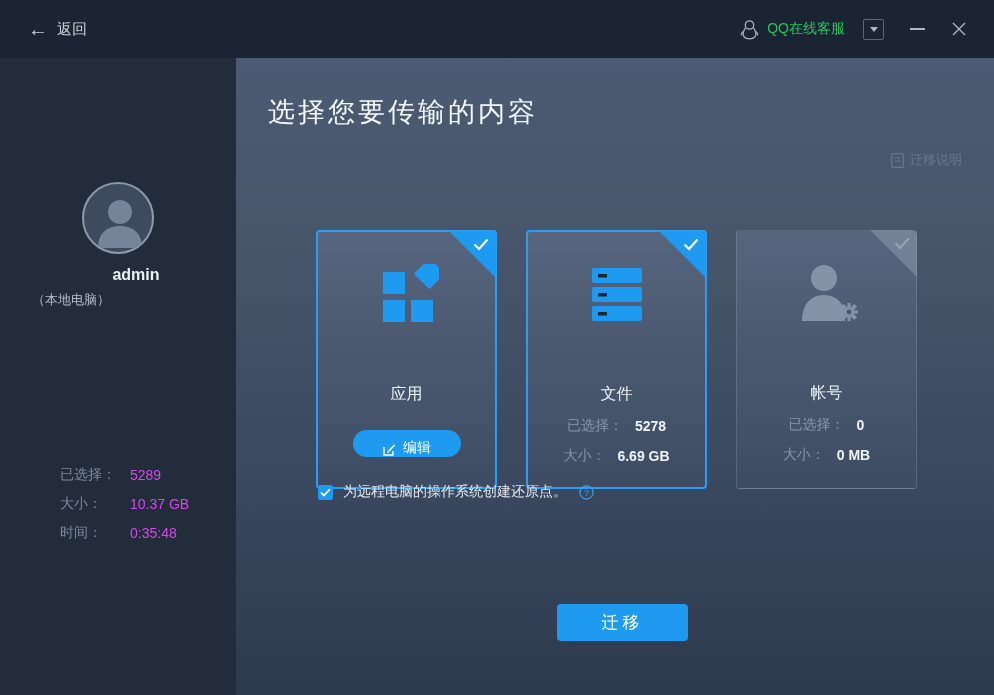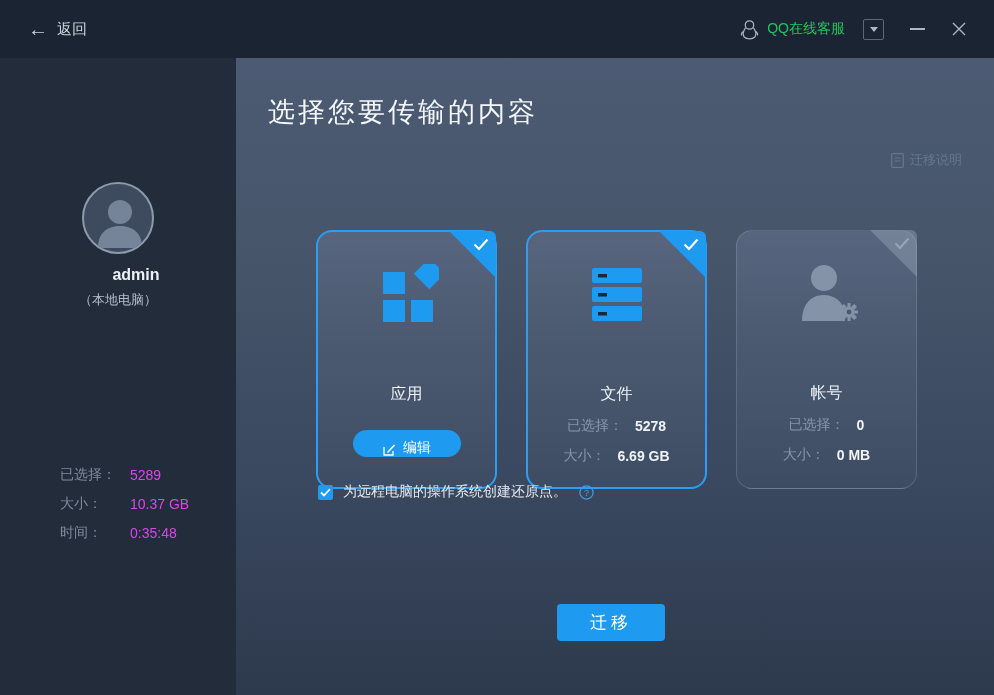--- a/index.html
+++ b/index.html
@@ -20,37 +20,37 @@
   .tb-min { margin-left:26px; width:16px; height:58px; display:flex; align-items:center; cursor:pointer; }
   .tb-min i { display:block; width:15px; height:2px; background:#aeb8c4; }
   .tb-close { margin-left:26px; width:18px; height:58px; display:flex; align-items:center; cursor:pointer; }
 
   
   .sidebar { position:absolute; top:58px; left:0; width:236px; bottom:0; background:#222c3a; }
   .avatar { position:absolute; left:82px; top:124px; width:72px; height:72px; border-radius:50%;
             border:2px solid #8d9aab; background:#3e4a5d; overflow:hidden; }
   .avatar svg { position:absolute; left:8px; top:12px; }
   .username { position:absolute; top:208px; width:100%; text-align:center; font-size:16px; font-weight:bold; color:#edf1f6;padding-left:36px; }
-  .machine { position:absolute; top:233px; width:100%; text-align:center; font-size:13px; color:#b4bfcc; }
+  .machine { position:absolute; top:233px; width:100%; text-align:left; font-size:13px; color:#b4bfcc;padding-left:32px; }
   .side-stats { position:absolute; left:60px; top:402px; font-size:14px; }
   .side-stat { display:flex; height:29px; align-items:center; }
   .side-stat .lbl { color:#7e8b9e; width:70px; }
   .side-stat .val { color:#d946ef;text-align:center; }
 
   
   .main { position:absolute; left:236px; top:58px; right:0; bottom:0;
           background:linear-gradient(180deg,#4c5b73 0%,#465569 32%,#3a4860 66%,#2d3a4d 100%); }
   .page-title { position:absolute; left:32px; top:36px; font-family:"Liberation Serif","DejaVu Serif",serif;
                 font-size:27px; color:#f3f6fa; letter-spacing:3px; font-weight:normal; }
   .note-link { position:absolute; right:32px; top:93px; display:flex; align-items:center; gap:6px;
                color:#66788e; font-size:13px; cursor:pointer; }
 
   
   .cards { position:absolute; left:80px; top:172px; display:flex; gap:29px; }
-  .card { position:relative; width:181px; height:259px; border-radius:16px;
+  .card { position:relative; width:181px; height:259px; border-radius:4px;
           background:linear-gradient(180deg,#57667e 0%,#4a5970 45%,#42506680 100%);
           border:1px solid rgba(255,255,255,0.14); cursor:pointer; }
   .card.selected { border:2px solid #2a9df4; }
   .corner { position:absolute; top:-1px; right:-1px; width:0; height:0;
             border-top:47px solid #1e9af0; border-left:47px solid transparent; border-top-right-radius:6px; }
   .card.unselected .corner { border-top-color:rgba(170,183,200,0.35); }
   .corner-check { position:absolute; top:6px; right:6px; }
   .card-icon { position:absolute; top:32px; left:50%; transform:translateX(-50%); }
   .card-name { position:absolute; top:152px; width:100%; text-align:center; font-size:16px; color:#eef2f7; }
   .card-rows { position:absolute; top:183px; width:100%; }
@@ -64,21 +64,21 @@
               font-family:inherit; }
 
   
   .restore-row { position:absolute; left:82px; top:425px; display:flex; align-items:center; gap:10px; }
   .checkbox { width:15px; height:15px; background:#1e9af0; border-radius:2px; position:relative; cursor:pointer; flex:none; }
   .checkbox svg { position:absolute; left:2px; top:3px; }
   .restore-label { font-size:14px; color:#e3e9f1; }
   .help-icon { margin-left:2px; cursor:pointer; display:flex; }
 
   
-  .transfer-btn { position:absolute; left:321px; top:546px; width:108px; height:37px; border:none;
+  .transfer-btn { position:absolute; left:321px; top:546px; width:131px; height:37px; border:none;
                   background:#1e9af0; border-radius:4px; color:#fff; font-size:17px; letter-spacing:4px;
                   cursor:pointer; font-family:inherit; }
 </style>
 </head>
 <body>
 
 <div class="window">
 
   <div class="titlebar">
     <div class="back">

